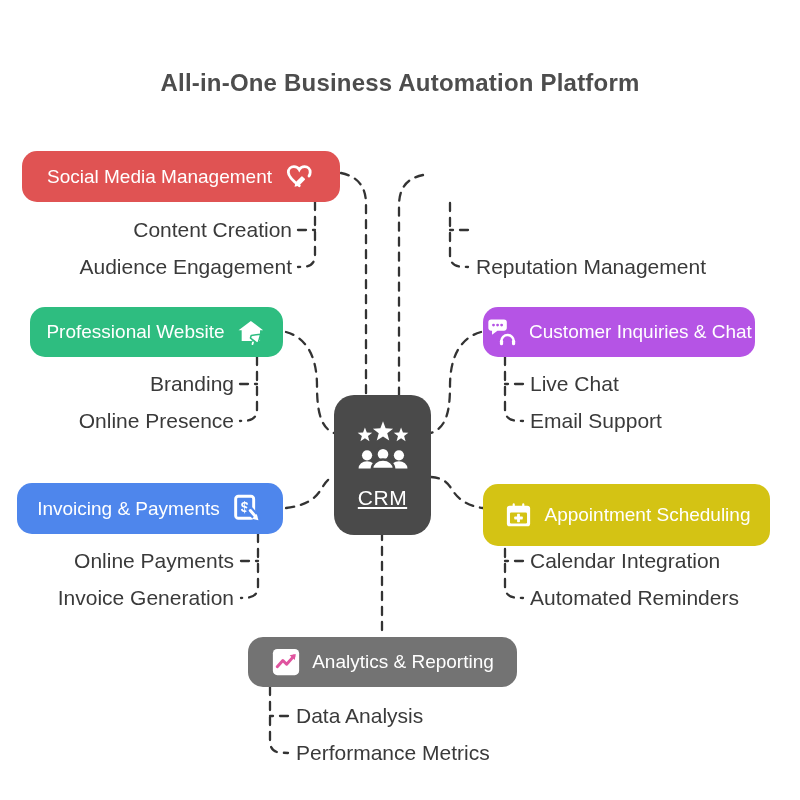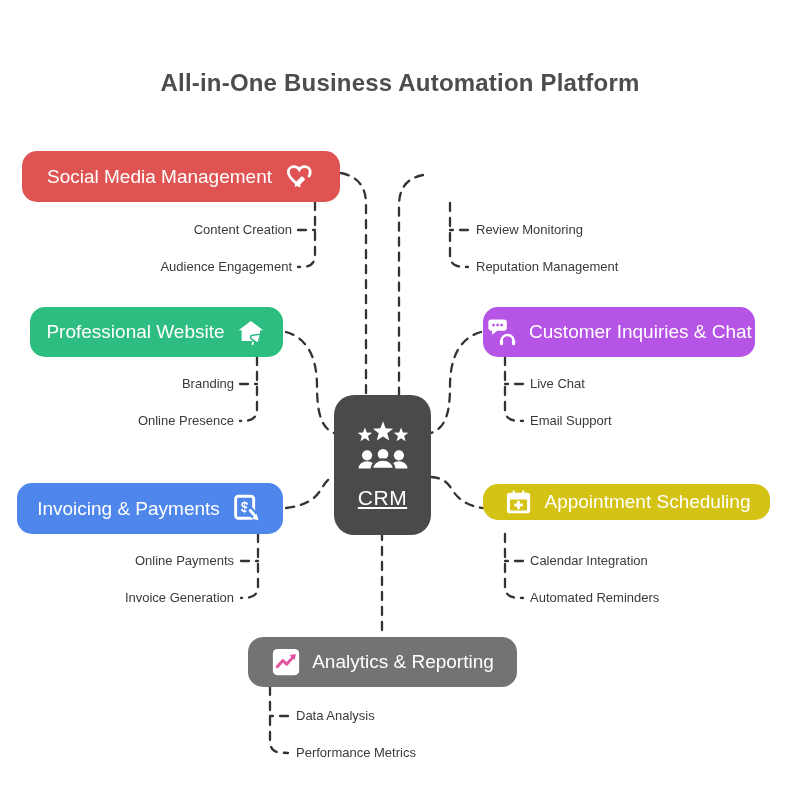--- a/index.html
+++ b/index.html
@@ -21,21 +21,21 @@
   }
   .node .nlabel { line-height:1; padding-bottom:1px; }
   .node .icon { display:flex; align-items:center; justify-content:center; }
   #crm-node {
     position:absolute; z-index:2; border-radius:20px; display:flex;
     flex-direction:column; align-items:center; justify-content:center;
     color:#fff;
   }
   #crm-node .crm-label { font-size:21px; color:#fff; margin-top:2px; letter-spacing:0.5px; }
   .sub {
-    position:absolute; z-index:2; font-size:13px; color:#3a3a3a;
+    position:absolute; z-index:2; font-size:21px; color:#3a3a3a;
     line-height:22px; white-space:nowrap;
   }
   .sub.r { text-align:right; }
 </style>
 </head>
 <body>
 
 <div id="canvas">
 
   <svg id="connectors" width="800" height="800" viewBox="0 0 800 800">
@@ -76,21 +76,20 @@
         <g transform="translate(14.2,11.2) rotate(45)">
           <rect x="0" y="0" width="3.6" height="6.2" rx="0.5" fill="#ffffff"></rect>
           <path d="M0 6.9 L1.8 9.6 L3.6 6.9 Z" fill="#ffffff"></path>
         </g>
       </svg>
     </span>
   </div>
   <div class="sub r" style="right:508px; top:205px;">Content Creation</div>
   <div class="sub r" style="right:508px; top:242px;">Audience Engagement</div>
 
-  <div class="sub" style="left:476px; top:205px;">Review Monitoring</div>
   <div class="sub" style="left:476px; top:242px;">Reputation Management</div>
 
   <div class="node" style="left: 30px; top: 293px; width: 253px; height: 50px; background: rgb(46, 189, 128);">
     <span class="nlabel">Professional Website</span>
     <span class="icon">
       <svg width="31" height="31" viewBox="0 0 24 24">
         <path d="M11.5 3 L21 10.3 L18.6 10.3 L18.6 18.5 L4.4 18.5 L4.4 10.3 L2 10.3 Z" fill="#ffffff"></path>
         <g transform="translate(12.6,11.4) rotate(16)">
           <path d="M0 3 L6.8 0 L6.8 7.8 L0 5.1 Z" fill="#ffffff" stroke="#2ebd80" stroke-width="1.2" stroke-linejoin="round"></path>
           <rect x="1.6" y="6.6" width="2.4" height="3.8" rx="1.1" fill="#ffffff" stroke="#2ebd80" stroke-width="1"></rect>
@@ -146,21 +145,21 @@
         <text x="10.2" y="14" font-family="'Liberation Sans',sans-serif" font-size="10.5" font-weight="bold" fill="#ffffff" text-anchor="middle">$</text>
         <path d="M14.2 12.8 L19 18.4" stroke="#4e86ec" stroke-width="5.5" stroke-linecap="round"></path>
         <path d="M14.5 13.2 L18.4 17.7" stroke="#ffffff" stroke-width="2.3" stroke-linecap="round"></path>
         <path d="M20.6 20.4 L15.7 19.4 L19.3 15.7 Z" fill="#ffffff"></path>
       </svg>
     </span>
   </div>
   <div class="sub r" style="right:566px; top:536px;">Online Payments</div>
   <div class="sub r" style="right:566px; top:573px;">Invoice Generation</div>
 
-  <div class="node" style="left: 483px; top: 470px; width: 287px; height: 36px; background: rgb(212, 195, 20);">
+  <div class="node" style="left: 483px; top: 470px; width: 287px; height: 62px; background: rgb(212, 195, 20);">
     <span class="icon">
       <svg width="31" height="31" viewBox="0 0 24 24">
         <rect x="6.9" y="2" width="2.8" height="5" rx="1.4" fill="#ffffff" stroke="#d4c314" stroke-width="1.1"></rect>
         <rect x="14.3" y="2" width="2.8" height="5" rx="1.4" fill="#ffffff" stroke="#d4c314" stroke-width="1.1"></rect>
         <rect x="3" y="4.4" width="18" height="16" rx="2.2" fill="#ffffff"></rect>
         <rect x="5.4" y="9.6" width="13.2" height="8.6" rx="1" fill="#d4c314"></rect>
         <rect x="8.7" y="12.8" width="6.6" height="2.2" rx="0.5" fill="#ffffff"></rect>
         <rect x="10.9" y="10.6" width="2.2" height="6.6" rx="0.5" fill="#ffffff"></rect>
       </svg>
     </span>

